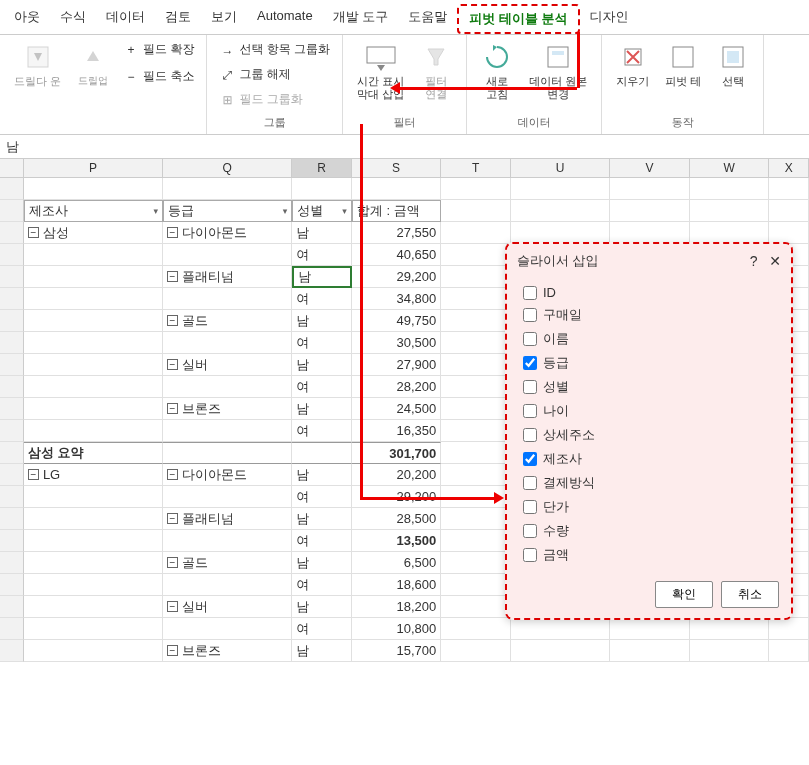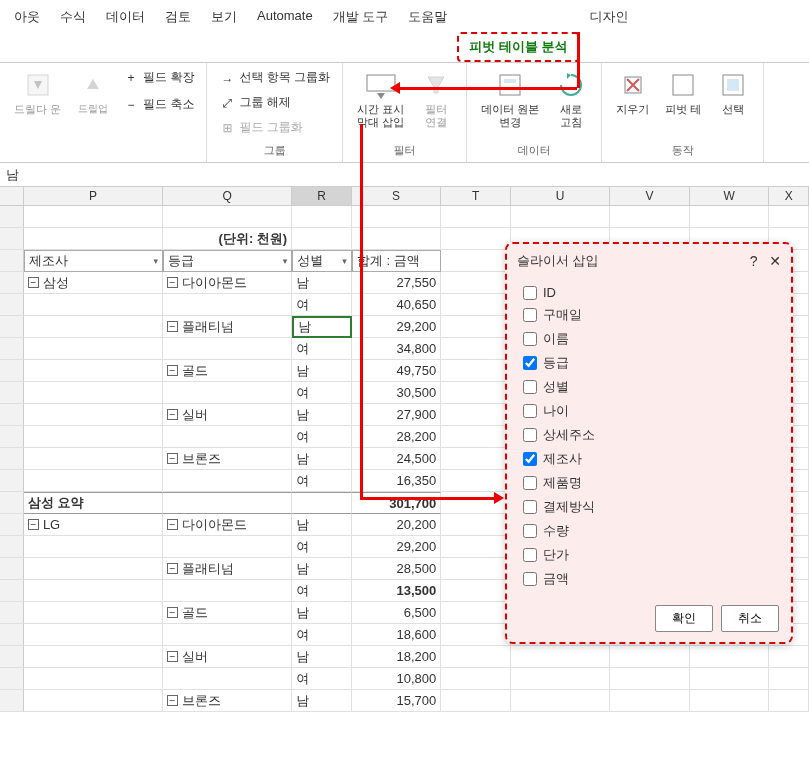--- a/index.html
+++ b/index.html
@@ -1,21 +1,21 @@
 <!DOCTYPE html>
 <html><head>
 <meta charset="utf-8">
 <style>
 * { box-sizing: border-box; margin: 0; padding: 0; font-family: "Malgun Gothic", sans-serif; }
 body { background: #fff; font-size: 12px; color: #333; width: 809px; position: relative; }
 
 
 .ribbon-tabs { display: flex; gap: 0; border-bottom: 1px solid #ccc; padding: 4px 0 0 4px; background: #fff; }
 .ribbon-tab { padding: 4px 10px; cursor: pointer; font-size: 13px; color: #333; }
-.ribbon-tab.active { color: #0f7b0f; border-bottom: 3px solid #0f7b0f; font-weight: bold; margin-top: 28px; }
+.ribbon-tab.active { color: #0f7b0f; border-bottom: 3px solid #0f7b0f; font-weight: bold; }
 .ribbon-tab.highlighted { border: 2px dashed #d00; border-radius: 4px; }
 
 
 .ribbon-content { display: flex; border-bottom: 1px solid #ccc; background: #fff; height: 100px; }
 .ribbon-group { border-right: 1px solid #ddd; padding: 4px 8px; display: flex; flex-direction: column; justify-content: space-between; }
 .ribbon-group-label { text-align: center; font-size: 11px; color: #666; margin-top: 2px; }
 .ribbon-group-items { display: flex; gap: 4px; }
 .ribbon-big-btn { display: flex; flex-direction: column; align-items: center; padding: 2px 6px; cursor: pointer; position: relative; }
 .ribbon-big-btn .icon { width: 32px; height: 32px; display: flex; align-items: center; justify-content: center; }
 .ribbon-big-btn .label { font-size: 11px; text-align: center; line-height: 1.2; margin-top: 2px; }
@@ -172,36 +172,36 @@
       </div>
     </div>
     <div class="ribbon-group-label">필터</div>
   </div>
 
   <div class="ribbon-group">
     <div class="ribbon-group-items">
       <div class="ribbon-big-btn">
         <span class="icon">
             <svg width="28" height="28">
+              <path d="M14 4 A10 10 0 1 1 4 14" fill="none" stroke="#4a9" stroke-width="2"></path>
+              <path d="M10 2 L14 4 L10 8" fill="#4a9"></path>
+            </svg>
+          </span>
+        <span class="label" style="white-space:pre">새로
+고침</span>
+      </div>
+      <div class="ribbon-big-btn">
+        <span class="icon">
+            <svg width="28" height="28">
               <rect x="4" y="4" width="20" height="20" fill="#fff" stroke="#888"></rect>
               <rect x="8" y="8" width="12" height="4" fill="#d4e8f5"></rect>
             </svg>
           </span>
         <span class="label" style="white-space:pre">데이터 원본
 변경</span>
-      </div>
-      <div class="ribbon-big-btn">
-        <span class="icon">
-            <svg width="28" height="28">
-              <path d="M14 4 A10 10 0 1 1 4 14" fill="none" stroke="#4a9" stroke-width="2"></path>
-              <path d="M10 2 L14 4 L10 8" fill="#4a9"></path>
-            </svg>
-          </span>
-        <span class="label" style="white-space:pre">새로
-고침</span>
       </div>
     </div>
     <div class="ribbon-group-label">데이터</div>
   </div>
 
   <div class="ribbon-group">
     <div class="ribbon-group-items">
       <div class="ribbon-big-btn">
         <span class="icon">
             <svg width="28" height="28">
@@ -259,32 +259,20 @@
         <div class="cell " style="width: 60px;"></div>
         <div class="cell " style="width: 90px;"></div>
         <div class="cell " style="width: 70px;"></div>
         <div class="cell " style="width: 100px;"></div>
         <div class="cell " style="width: 80px;"></div>
         <div class="cell " style="width: 80px;"></div>
         <div class="cell " style="width: 40px;"></div>
       </div>
       <div class="sheet-row">
         <div class="cell " style="width: 24px; background: rgb(242, 242, 242); border-right: 1px solid rgb(204, 204, 204);"></div>
-        <div class="cell " style="width: 140px;"></div>
-        <div class="cell bold" style="width: 130px; justify-content: flex-end;">(단위: 천원)</div>
-        <div class="cell " style="width: 60px;"></div>
-        <div class="cell " style="width: 90px;"></div>
-        <div class="cell " style="width: 70px;"></div>
-        <div class="cell " style="width: 100px;"></div>
-        <div class="cell " style="width: 80px;"></div>
-        <div class="cell " style="width: 80px;"></div>
-        <div class="cell " style="width: 40px;"></div>
-      </div>
-      <div class="sheet-row">
-        <div class="cell " style="width: 24px; background: rgb(242, 242, 242); border-right: 1px solid rgb(204, 204, 204);"></div>
         <div class="cell pv-header" style="width: 140px;">제조사 <span class="pv-dropdown">▾</span></div>
         <div class="cell pv-header" style="width: 130px;">등급 <span class="pv-dropdown">▾</span></div>
         <div class="cell pv-header" style="width: 60px;">성별 <span class="pv-dropdown">▾</span></div>
         <div class="cell pv-header" style="width: 90px;">합계 : 금액</div>
         <div class="cell " style="width: 70px;"></div>
         <div class="cell " style="width: 100px;"></div>
         <div class="cell " style="width: 80px;"></div>
         <div class="cell " style="width: 80px;"></div>
         <div class="cell " style="width: 40px;"></div>
       </div>
@@ -568,33 +556,29 @@
         <div class="field-item">
           <input type="checkbox" style="">
           <span>상세주소</span>
         </div>
         <div class="field-item">
           <input type="checkbox" checked="" style="">
           <span>제조사</span>
         </div>
         <div class="field-item">
           <input type="checkbox" style="">
-          <span>제품명</span>
-        </div>
-        <div class="field-item">
-          <input type="checkbox" style="">
           <span>결제방식</span>
         </div>
         <div class="field-item">
           <input type="checkbox" style="">
+          <span>단가</span>
+        </div>
+        <div class="field-item">
+          <input type="checkbox" style="">
           <span>수량</span>
-        </div>
-        <div class="field-item">
-          <input type="checkbox" style="">
-          <span>단가</span>
         </div>
         <div class="field-item">
           <input type="checkbox" style="">
           <span>금액</span>
         </div>
       </div>
     <div class="dialog-footer">
       <button class="dialog-btn">확인</button>
       <button class="dialog-btn">취소</button>
     </div>

